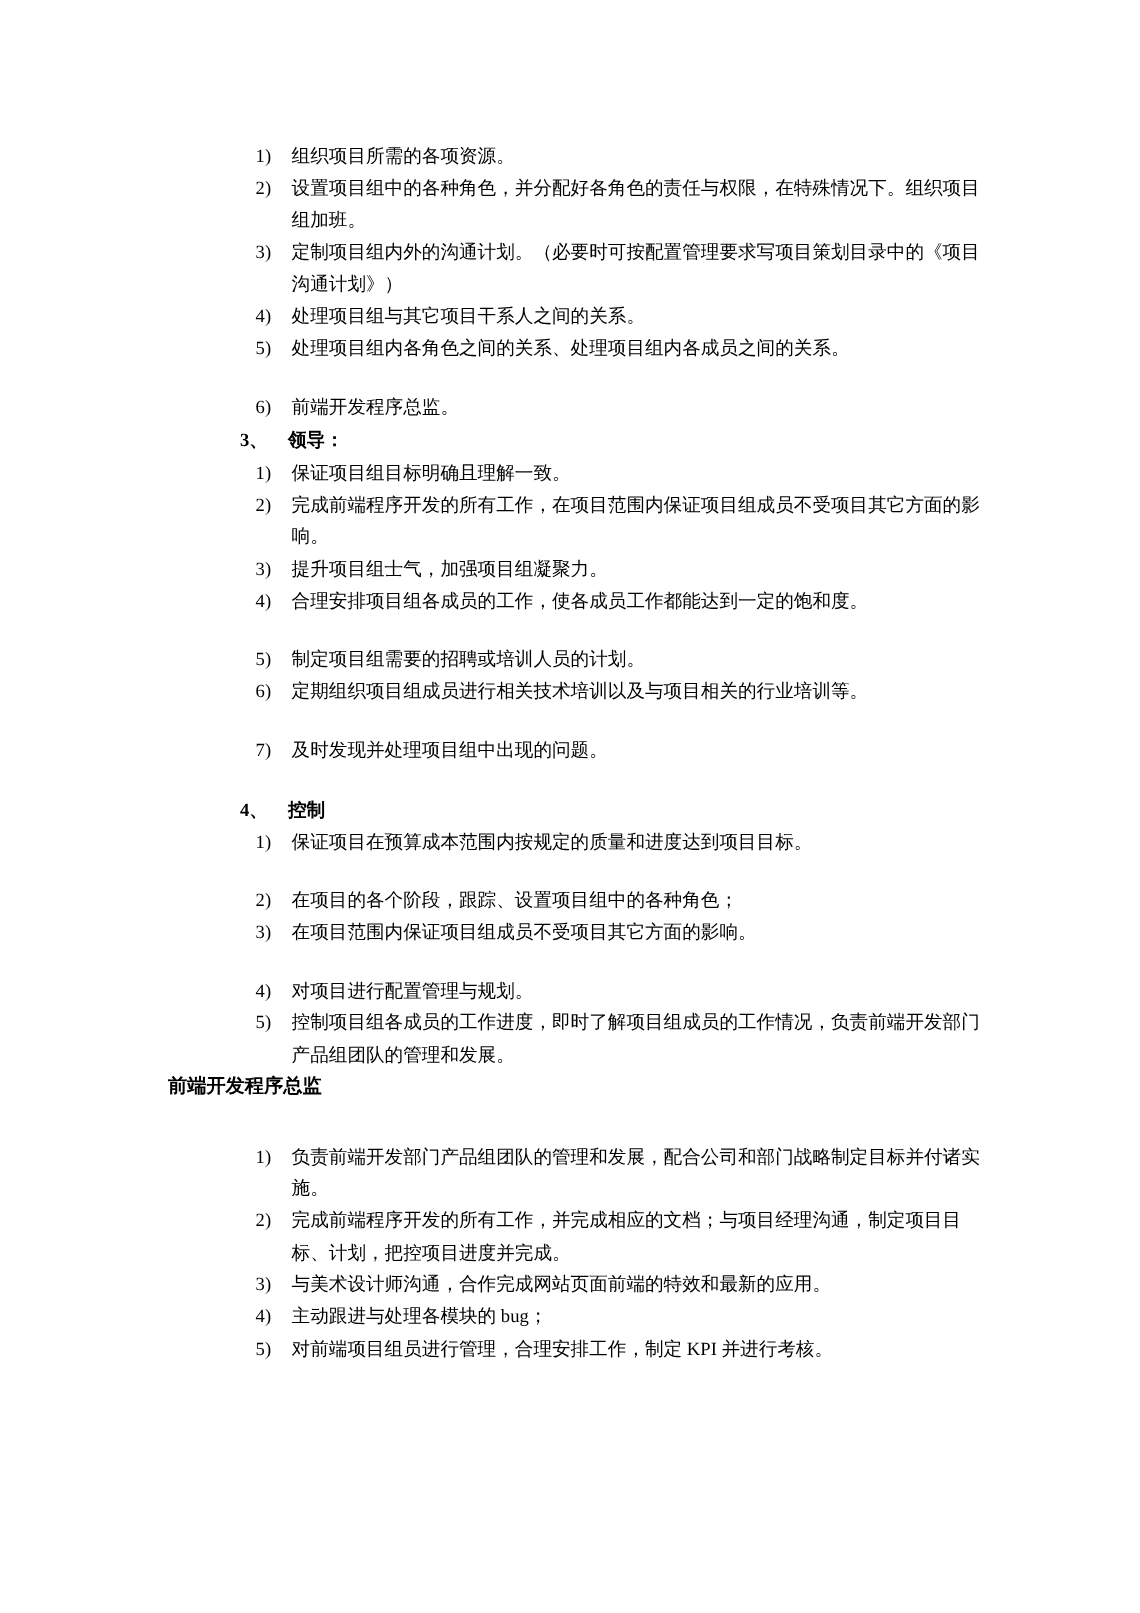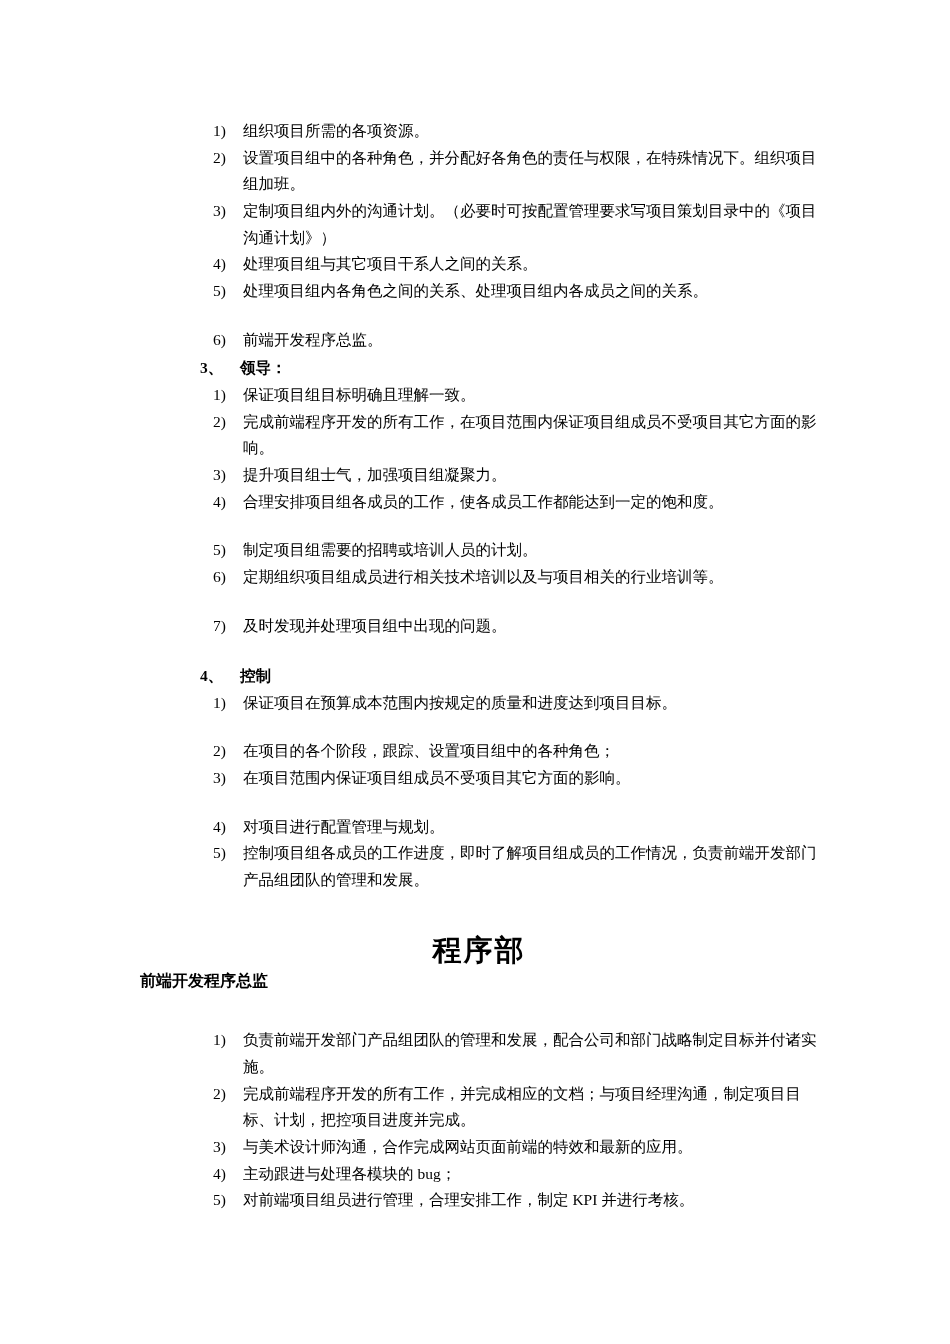--- a/index.html
+++ b/index.html
@@ -146,21 +146,20 @@
       </div>
       <div class="list-item gap">
         <span class="num">4)</span>
         <span class="txt">对项目进行配置管理与规划。</span>
       </div>
       <div class="list-item">
         <span class="num">5)</span>
         <span class="txt">控制项目组各成员的工作进度，即时了解项目组成员的工作情况，负责前端开发部门产品组团队的管理和发展。</span>
       </div>
     </div>
-    <div class="doc-title">程序部</div>
     <div class="doc-heading">前端开发程序总监</div>
     <div class="list">
       <div class="list-item">
         <span class="num">1)</span>
         <span class="txt">负责前端开发部门产品组团队的管理和发展，配合公司和部门战略制定目标并付诸实施。</span>
       </div>
       <div class="list-item">
         <span class="num">2)</span>
         <span class="txt">完成前端程序开发的所有工作，并完成相应的文档；与项目经理沟通，制定项目目标、计划，把控项目进度并完成。</span>
       </div>

